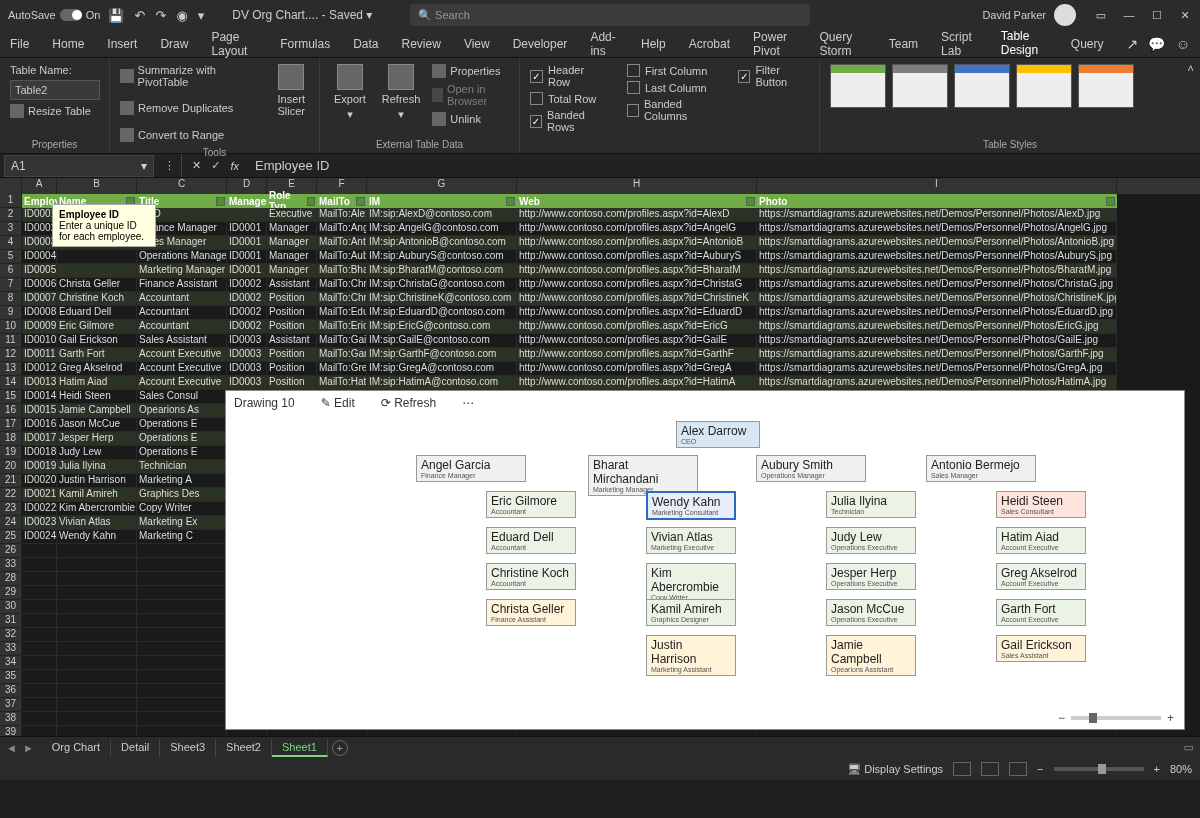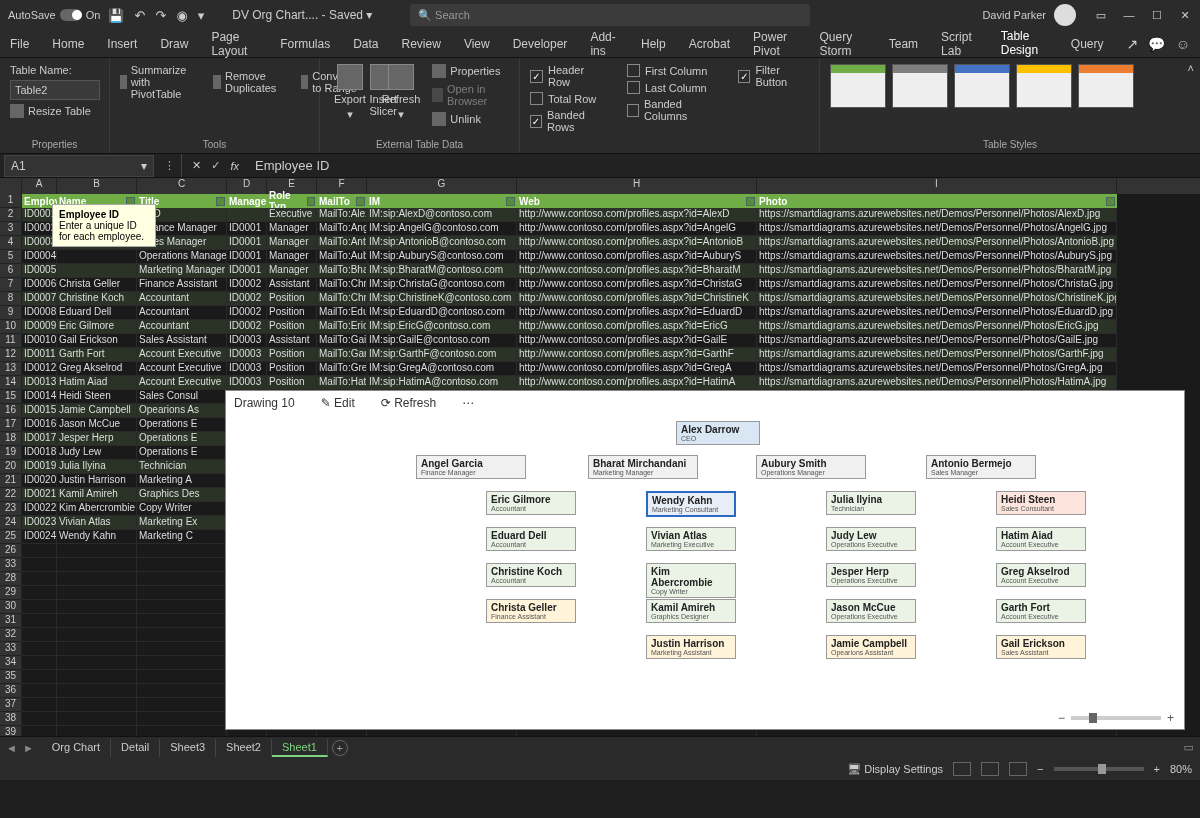--- a/index.html
+++ b/index.html
@@ -53,21 +53,21 @@
 .cell { border-right: 1px solid #2a2a2a; border-bottom: 1px solid #2a2a2a; padding: 0 2px; white-space: nowrap; overflow: hidden; color: #ddd; }
 .hdrcell { background: #70ad47; color: #fff; font-weight: 600; display: flex; align-items: center; justify-content: space-between; padding: 0 2px; }
 .hdrcell .dd { width: 9px; height: 9px; background: #5a8a3a; border: 1px solid #466; }
 .banded { background: #2a3326; }
 .tooltip { position: absolute; top: 26px; left: 52px; width: 104px; background: #ffffe1; color: #000; border: 1px solid #aaa; padding: 4px 6px; font-size: 10px; z-index: 5; }
 
 .drawing { position: absolute; top: 212px; left: 225px; width: 960px; height: 340px; background: #fff; color: #000; border: 1px solid #888; }
 .drawbar { height: 24px; display: flex; align-items: center; gap: 26px; padding: 0 8px; font-size: 12px; color: #333; }
 .orgarea { position: relative; padding: 8px 14px; font-size: 8px; height: 300px; }
 .orgbox { position: absolute; width: 84px; border: 1px solid #999; padding: 2px 4px; background: #f5f5f5; }
-.orgbox .nm { font-weight: 700; font-size: 10px; color: #222; }
+.orgbox .nm { font-weight: 400; font-size: 12px; color: #222; }
 .orgbox .tl { font-size: 7px; color: #555; }
 .zoombar { position: absolute; bottom: 4px; right: 10px; display: flex; align-items: center; gap: 6px; font-size: 12px; color: #555; }
 .zoomslider { width: 90px; height: 4px; background: #ccc; position: relative; }
 .zoomslider::after { content: ""; position: absolute; width: 8px; height: 10px; background: #666; top: -3px; left: 18px; }
 
 .sheettabs { height: 22px; background: #2a2a2a; display: flex; align-items: center; gap: 0; padding: 0 6px; font-size: 11px; border-top: 1px solid #111; }
 .sheettabs .nav { display: flex; gap: 6px; margin-right: 8px; color: #888; }
 .sheettabs .stab { padding: 2px 10px; color: #ccc; cursor: pointer; border-right: 1px solid #444; }
 .sheettabs .stab.active { color: #7fd47f; border-bottom: 2px solid #7fd47f; }
 .sheettabs .add { margin-left: 4px; width: 16px; height: 16px; border: 1px solid #666; border-radius: 50%; text-align: center; font-size: 11px; color: #999; line-height: 14px; cursor: pointer; }
@@ -147,21 +147,21 @@
       <div class="smallrow">
           <span class="sicon"></span>
           <span>Resize Table</span>
         </div>
     </div>
     <div class="label">Properties</div>
   </div>
 
   <div class="ribgroup" style="width:210px">
     <div class="body">
-      <div style="display:flex;flex-direction:row;gap:19px">
+      <div style="display:flex;flex-direction:column;gap:9px">
         <div class="smallrow">
             <span class="sicon"></span>
             <span>Summarize with PivotTable</span>
           </div>
         <div class="smallrow">
             <span class="sicon"></span>
             <span>Remove Duplicates</span>
           </div>
         <div class="smallrow">
             <span class="sicon"></span>

